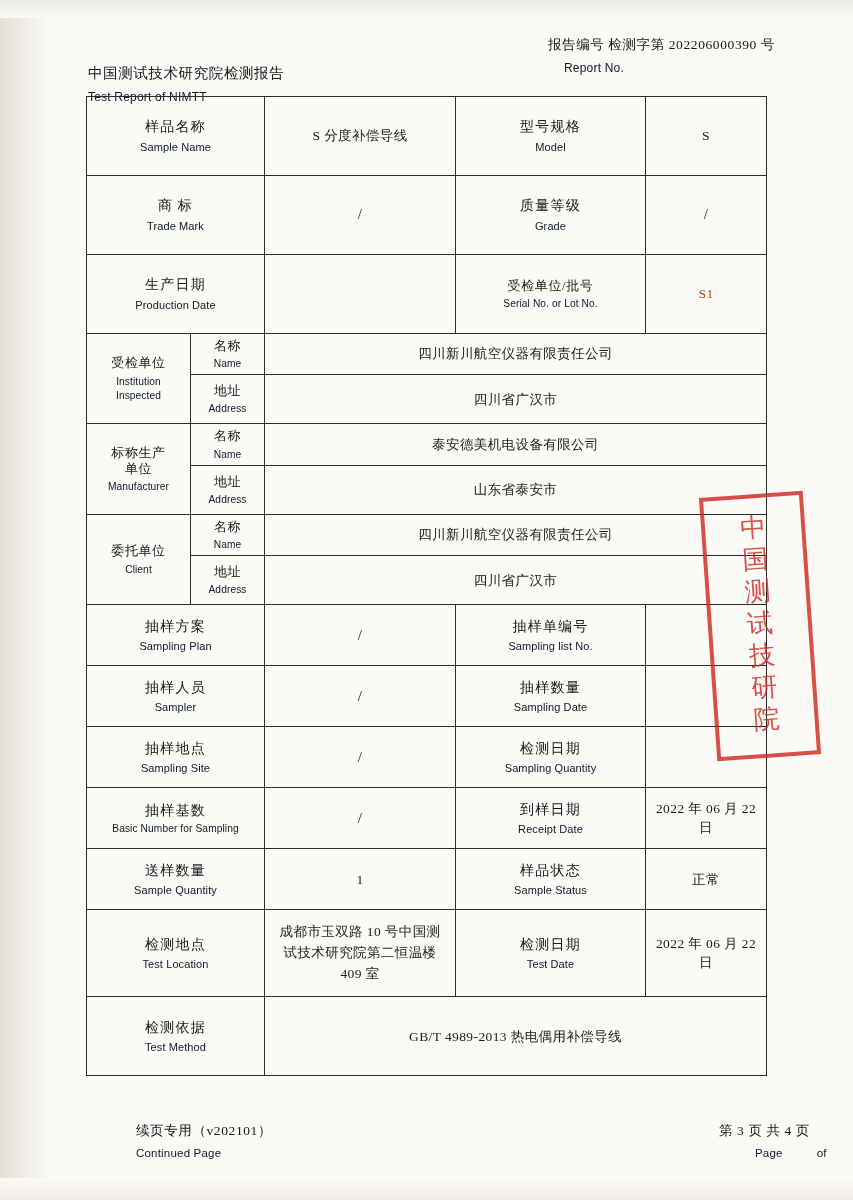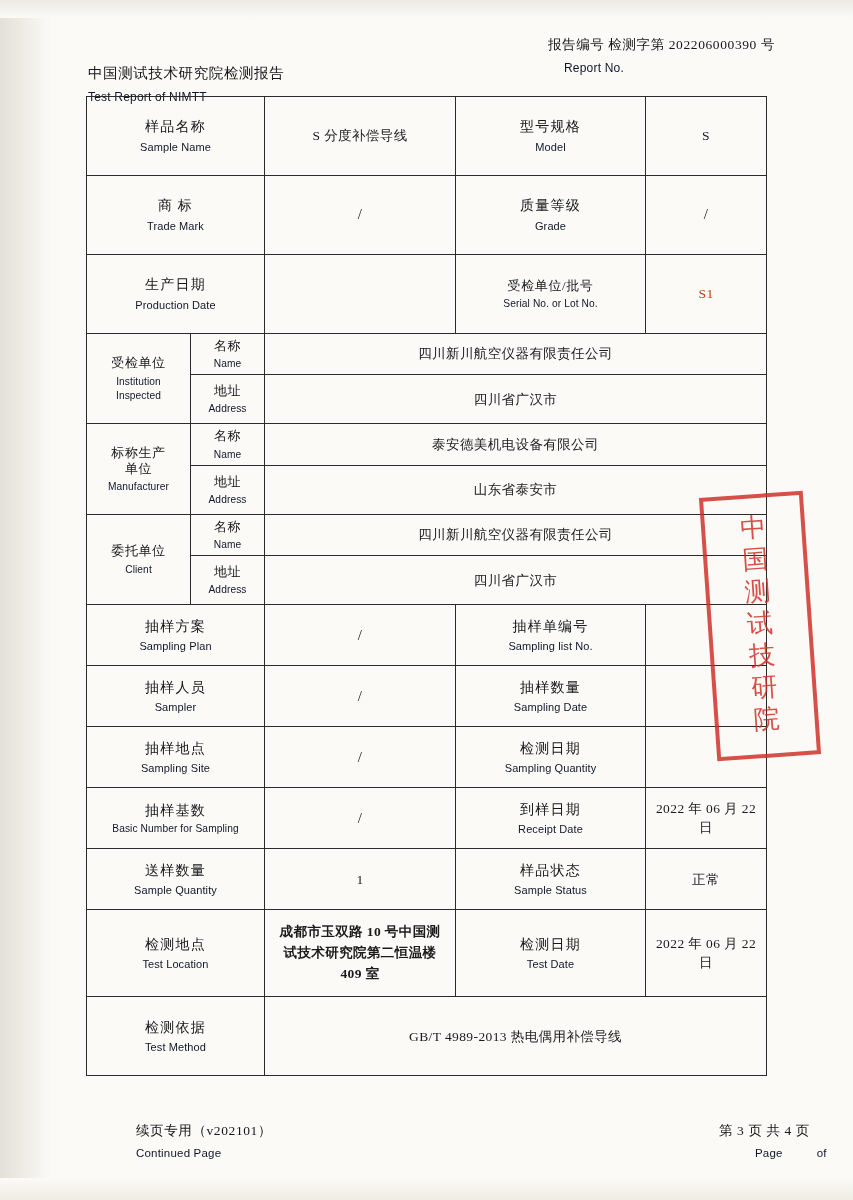--- a/index.html
+++ b/index.html
@@ -110,21 +110,21 @@
   .cell.small .en { font-size: 10.2px; margin-top: 4px; }
   .val {
     font-family: "Liberation Serif", serif;
     font-size: 13.5px;
     letter-spacing: .4px;
     color: #1b1b1b;
     padding: 6px 4px;
     line-height: 1.45;
   }
   .val.slash { font-size: 15px; }
-  .val.multi { line-height: 1.55; font-weight: bold; }
+  .val.multi { line-height: 1.55; }
   .faint { color: #c2410c; }
 
   
   .stamp {
     position: absolute;
     left: 706px;
     top: 492px;
     width: 108px;
     height: 268px;
     pointer-events: none;

